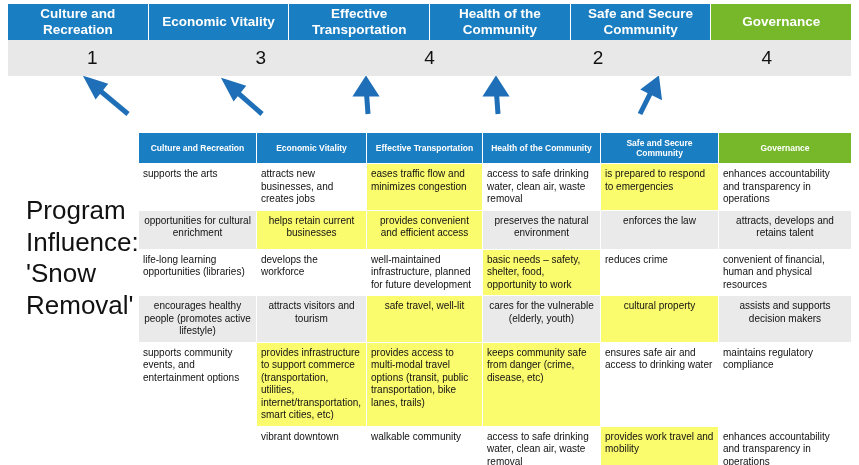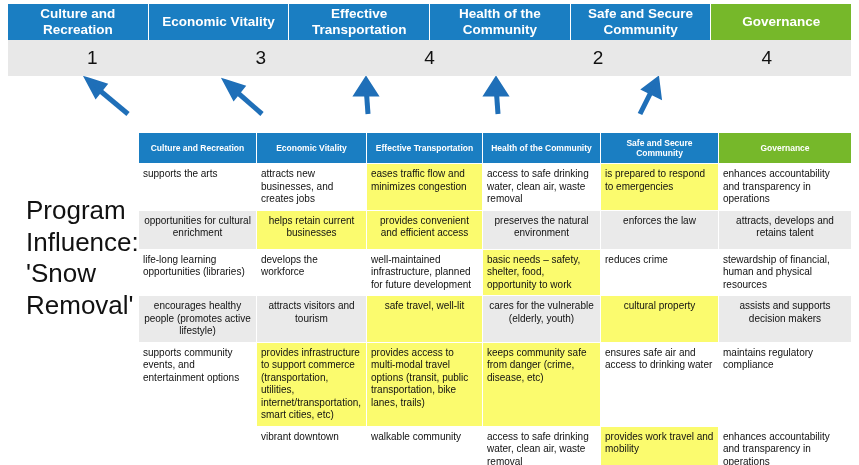--- a/index.html
+++ b/index.html
@@ -207,21 +207,21 @@
         <td>preserves the natural environment</td>
         <td>enforces the law</td>
         <td>attracts, develops and retains talent</td>
       </tr>
       <tr>
         <td>life-long learning opportunities (libraries)</td>
         <td>develops the workforce</td>
         <td>well-maintained infrastructure, planned for future development</td>
         <td class="hl">basic needs – safety, shelter, food, opportunity to work</td>
         <td>reduces crime</td>
-        <td>stewardship of financial, human and physical resources</td>
+        <td>convenient of financial, human and physical resources</td>
       </tr>
       <tr class="alt">
         <td>encourages healthy people (promotes active lifestyle)</td>
         <td>attracts visitors and tourism</td>
         <td class="hl">safe travel, well-lit</td>
         <td>cares for the vulnerable (elderly, youth)</td>
         <td class="hl">cultural property</td>
         <td>assists and supports decision makers</td>
       </tr>
       <tr>

